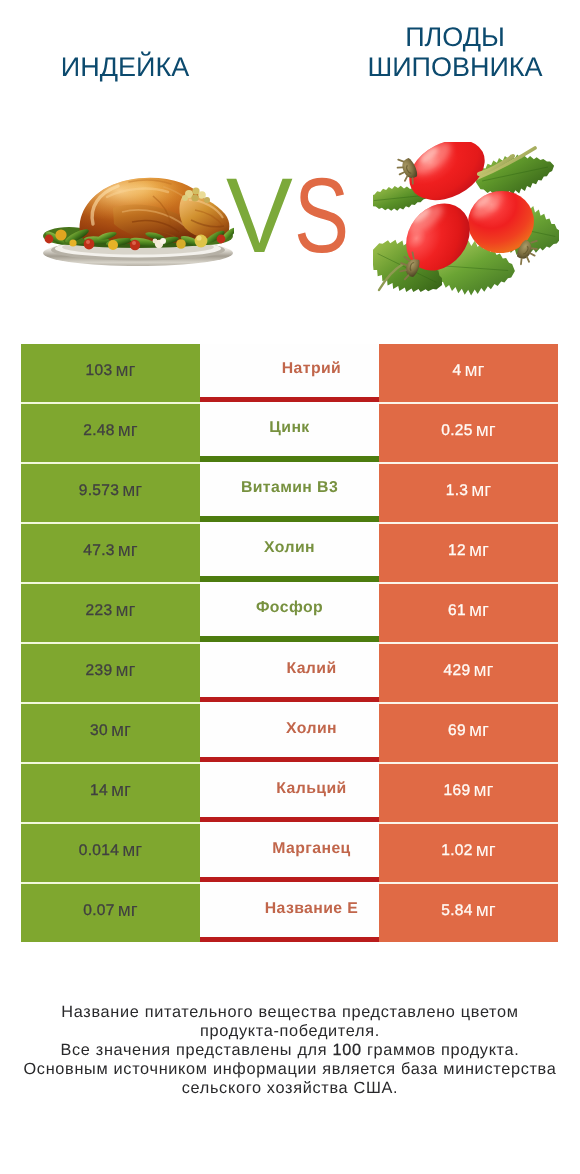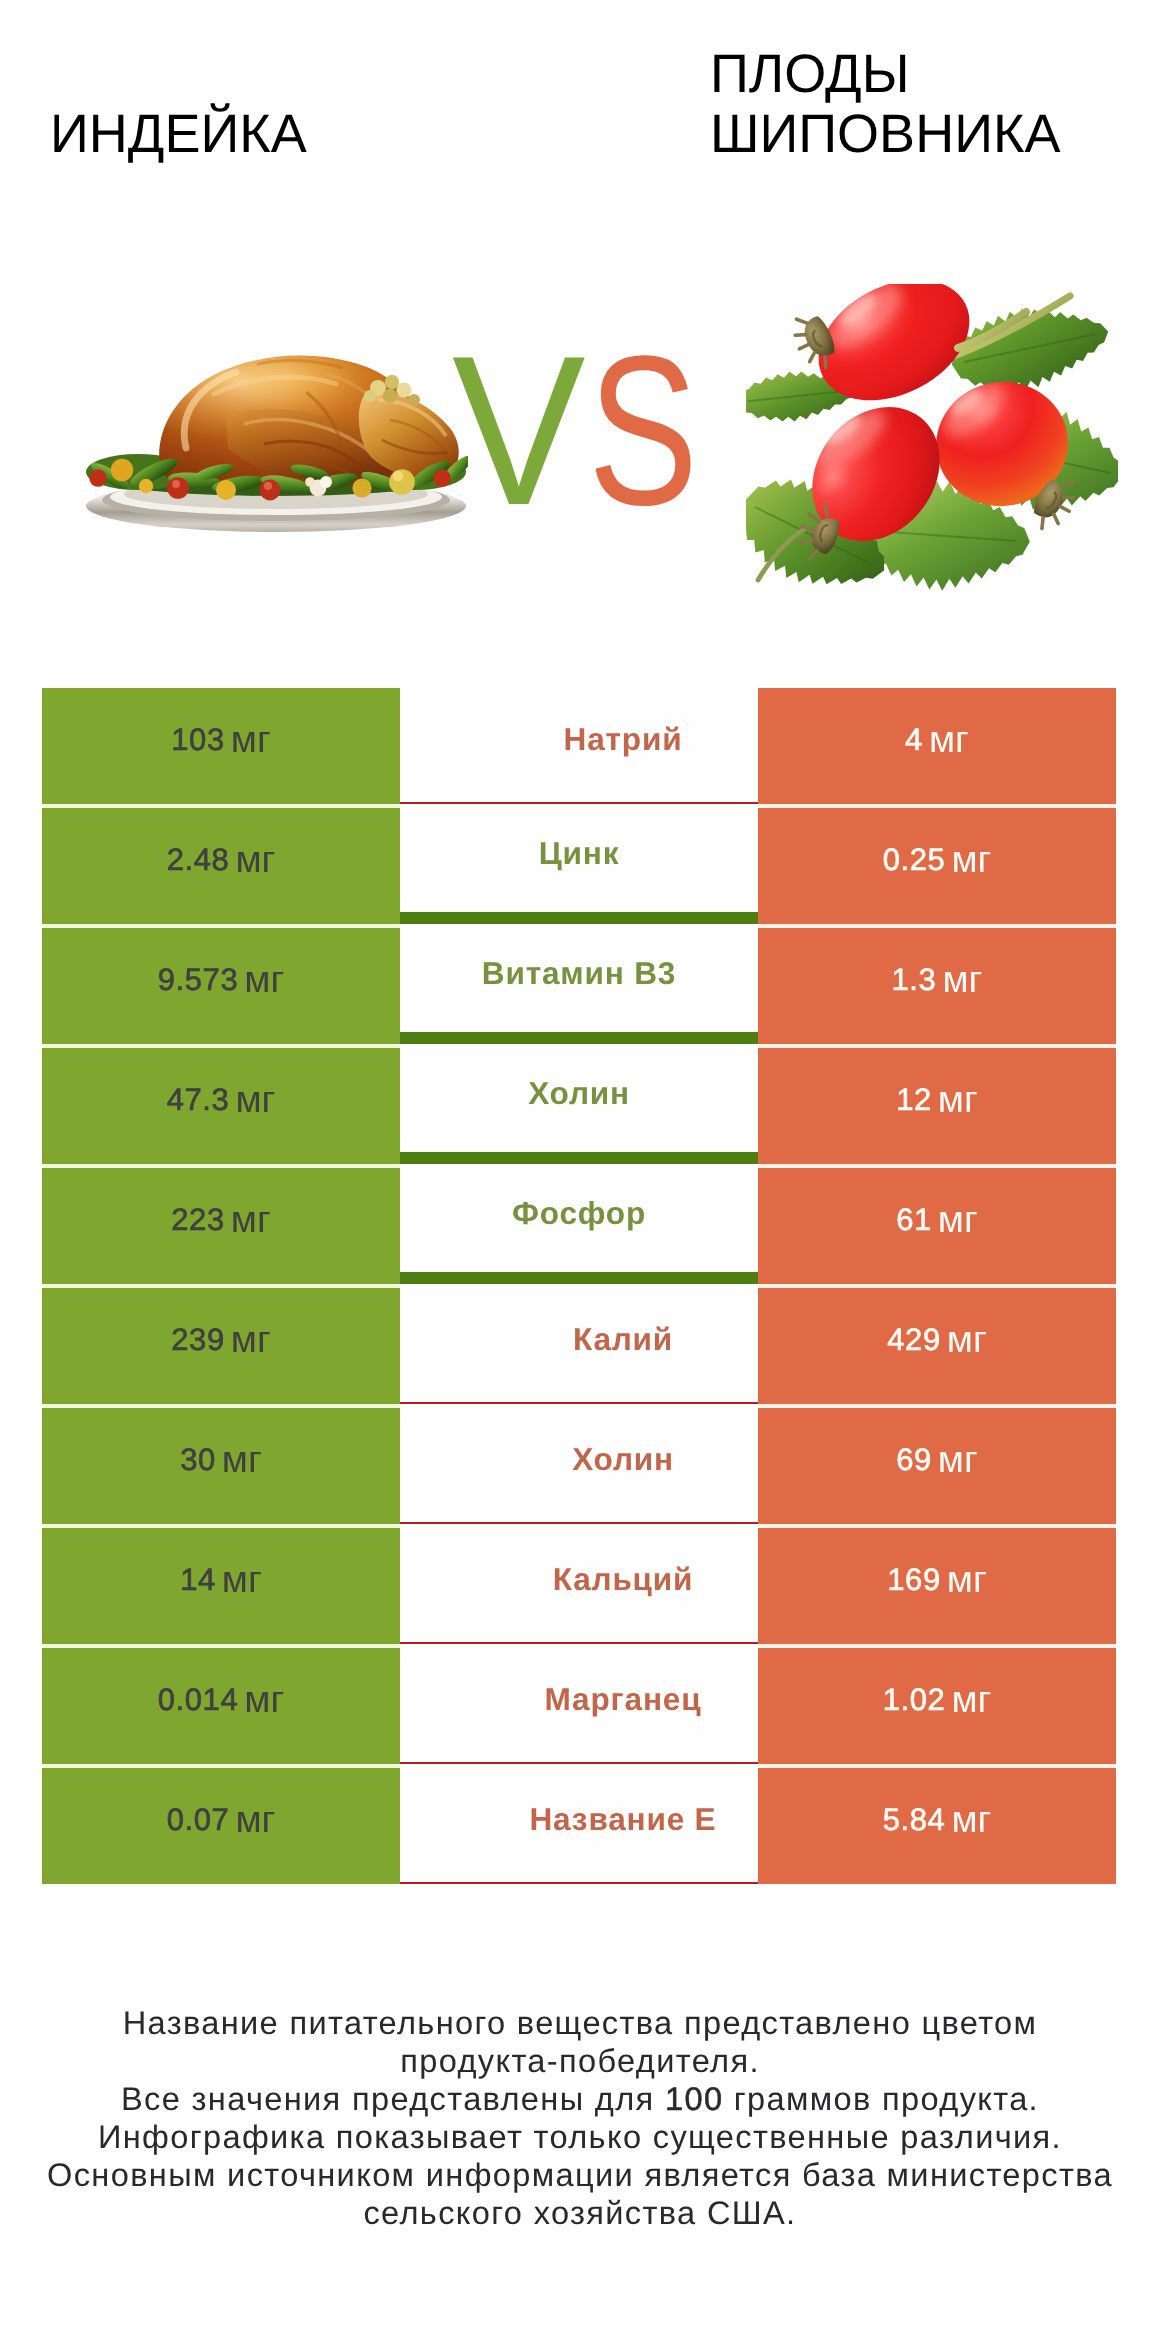--- a/index.html
+++ b/index.html
@@ -4,21 +4,21 @@
 <style>
   html,body{margin:0;padding:0;}
   body{width:580px;height:1174px;background:#ffffff;
        font-family:"Liberation Sans",sans-serif;overflow:hidden;
        -webkit-font-smoothing:antialiased;text-rendering:geometricPrecision;}
   .page{position:relative;width:580px;height:1174px;background:#fff;
         transform:translateZ(0);backface-visibility:hidden;}
 
   
   .hdr{position:absolute;left:0;top:0;width:580px;height:330px;}
-  .title{position:absolute;color:#000000;
+  .title{position:absolute;text-align:center;color:#0c4a6e;
          font-size:27px;font-weight:400;line-height:30px;transform:translateZ(0);}
   #t-left{left:25px;top:52px;width:200px;}
   #t-right{left:355px;top:21.5px;width:200px;}
 
   .vs{position:absolute;font-family:"Liberation Sans",sans-serif;
       font-size:106.5px;font-weight:400;line-height:106.5px;}
   .vs-v{left:226px;top:163px;color:#7CA93A;transform:scaleX(0.94);transform-origin:left top;}
   .vs-s{left:294px;top:163px;color:#E06A45;transform:scaleX(0.775);transform-origin:left top;}
 
   .pic{position:absolute;}
@@ -31,21 +31,21 @@
   .cell{width:179px;display:flex;align-items:center;justify-content:center;
         box-sizing:border-box;}
   .cell>span{position:relative;top:-2px;transform:translateZ(0);}
   .cell.left{background:#7FA72F;color:#404040;}
   .cell.right{background:#E06A45;color:#fffaf5;}
   .cell.mid{background:#fefefe;}
   .num{font-size:15.5px;font-weight:400;-webkit-text-stroke:0.35px currentColor;letter-spacing:0.3px;}
   .unit{font-size:19px;font-weight:400;margin-left:3px;letter-spacing:0px;}
   .lbl{font-size:15.8px;font-weight:700;letter-spacing:0.4px;}
   .mid.g{border-bottom:6px solid #4d7c0f;}
-  .mid.o{border-bottom:1px solid #b91c1c;padding-left:44px;}
+  .mid.o{border-bottom:5px solid #b91c1c;padding-left:44px;}
   .lbl.g{color:#77913F;}
   .lbl.o{color:#C1664B;}
   .sep{height:1.8px;background:#fff;display:flex;}
   .sep .sl{width:179px;height:100%;}
   .sep .sl:nth-child(1){background:#F2F8DA;}
   .sep .sl:nth-child(2){background:#ffffff;}
   .sep .sl:nth-child(3){background:#FBF4E8;}
 
   
   .footer{position:absolute;left:0;top:1003px;width:580px;text-align:center;
@@ -493,17 +493,16 @@
           <span class="num">5.84</span>
           <span class="unit">мг</span>
         </div>
       </div>
     </div>
 
   <div class="footer" id="footer">
       <div>Название питательного вещества представлено цветом</div>
       <div>продукта-победителя.</div>
       <div>Все значения представлены для <span class="b100">100</span> граммов продукта.</div>
-      <div>Инфографика показывает только существенные различия.</div>
       <div>Основным источником информации является база министерства</div>
       <div>сельского хозяйства США.</div>
     </div>
 </div>
 
 </body></html>

